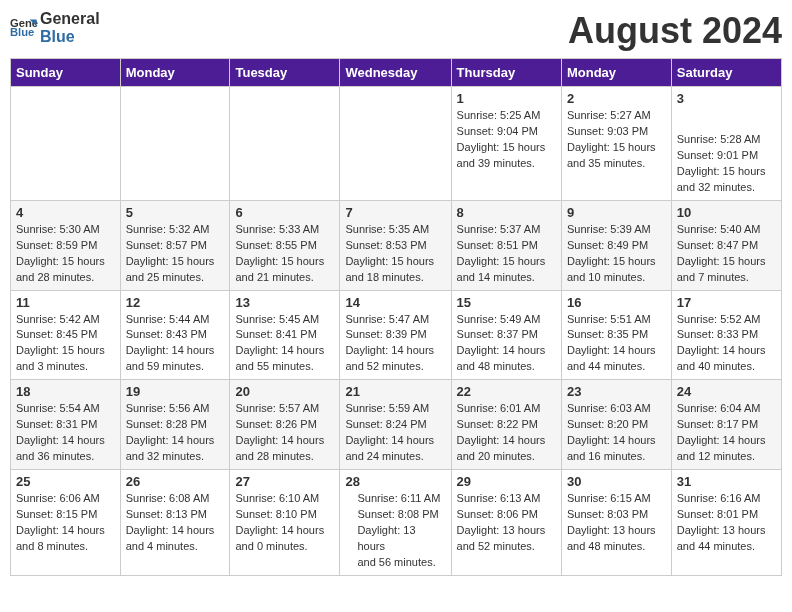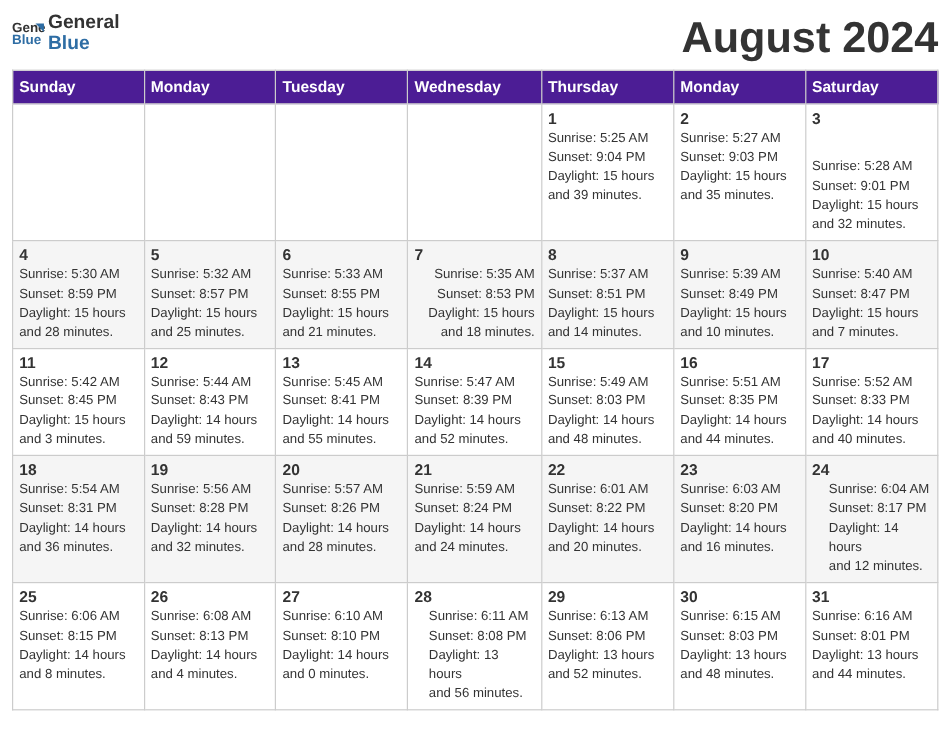--- a/index.html
+++ b/index.html
@@ -154,21 +154,21 @@
         </td>
         <td>
           <div class="day-num">6</div>
           <div class="day-info" style="white-space: pre-line;">Sunrise: 5:33 AM
 Sunset: 8:55 PM
 Daylight: 15 hours
 and 21 minutes.</div>
         </td>
         <td>
           <div class="day-num">7</div>
-          <div class="day-info" style="white-space: pre-line; text-align: right;">Sunrise: 5:35 AM
+          <div class="day-info" style="white-space: pre-line;">Sunrise: 5:35 AM
 Sunset: 8:53 PM
 Daylight: 15 hours
 and 18 minutes.</div>
         </td>
         <td>
           <div class="day-num">8</div>
           <div class="day-info" style="white-space: pre-line;">Sunrise: 5:37 AM
 Sunset: 8:51 PM
 Daylight: 15 hours
 and 14 minutes.</div>
@@ -213,21 +213,21 @@
         <td>
           <div class="day-num">14</div>
           <div class="day-info" style="white-space: pre-line;">Sunrise: 5:47 AM
 Sunset: 8:39 PM
 Daylight: 14 hours
 and 52 minutes.</div>
         </td>
         <td>
           <div class="day-num">15</div>
           <div class="day-info" style="white-space: pre-line;">Sunrise: 5:49 AM
-Sunset: 8:03 PM
+Sunset: 8:37 PM
 Daylight: 14 hours
 and 48 minutes.</div>
         </td>
         <td>
           <div class="day-num">16</div>
           <div class="day-info" style="white-space: pre-line;">Sunrise: 5:51 AM
 Sunset: 8:35 PM
 Daylight: 14 hours
 and 44 minutes.</div>
         </td>
@@ -277,21 +277,21 @@
         </td>
         <td>
           <div class="day-num">23</div>
           <div class="day-info" style="white-space: pre-line;">Sunrise: 6:03 AM
 Sunset: 8:20 PM
 Daylight: 14 hours
 and 16 minutes.</div>
         </td>
         <td>
           <div class="day-num">24</div>
-          <div class="day-info" style="white-space: pre-line; margin-left: 14px;">Sunrise: 6:04 AM
+          <div class="day-info" style="white-space: pre-line;">Sunrise: 6:04 AM
 Sunset: 8:17 PM
 Daylight: 14 hours
 and 12 minutes.</div>
         </td>
       </tr>
       <tr>
         <td>
           <div class="day-num">25</div>
           <div class="day-info" style="white-space: pre-line;">Sunrise: 6:06 AM
 Sunset: 8:15 PM

